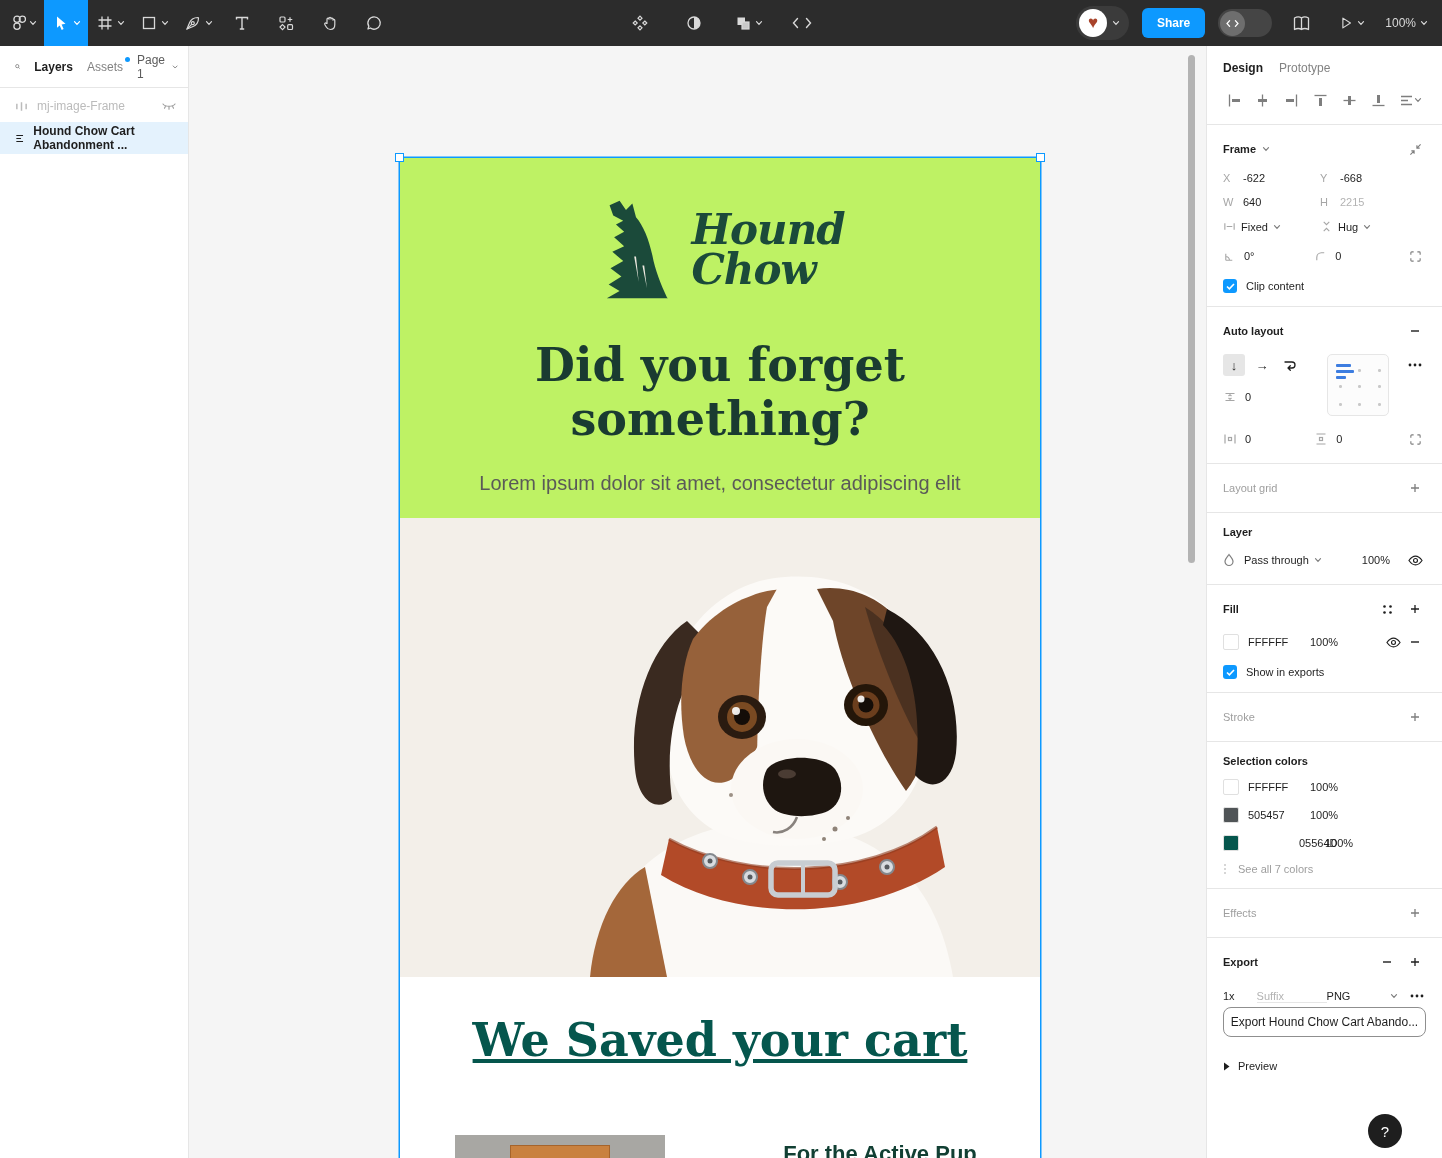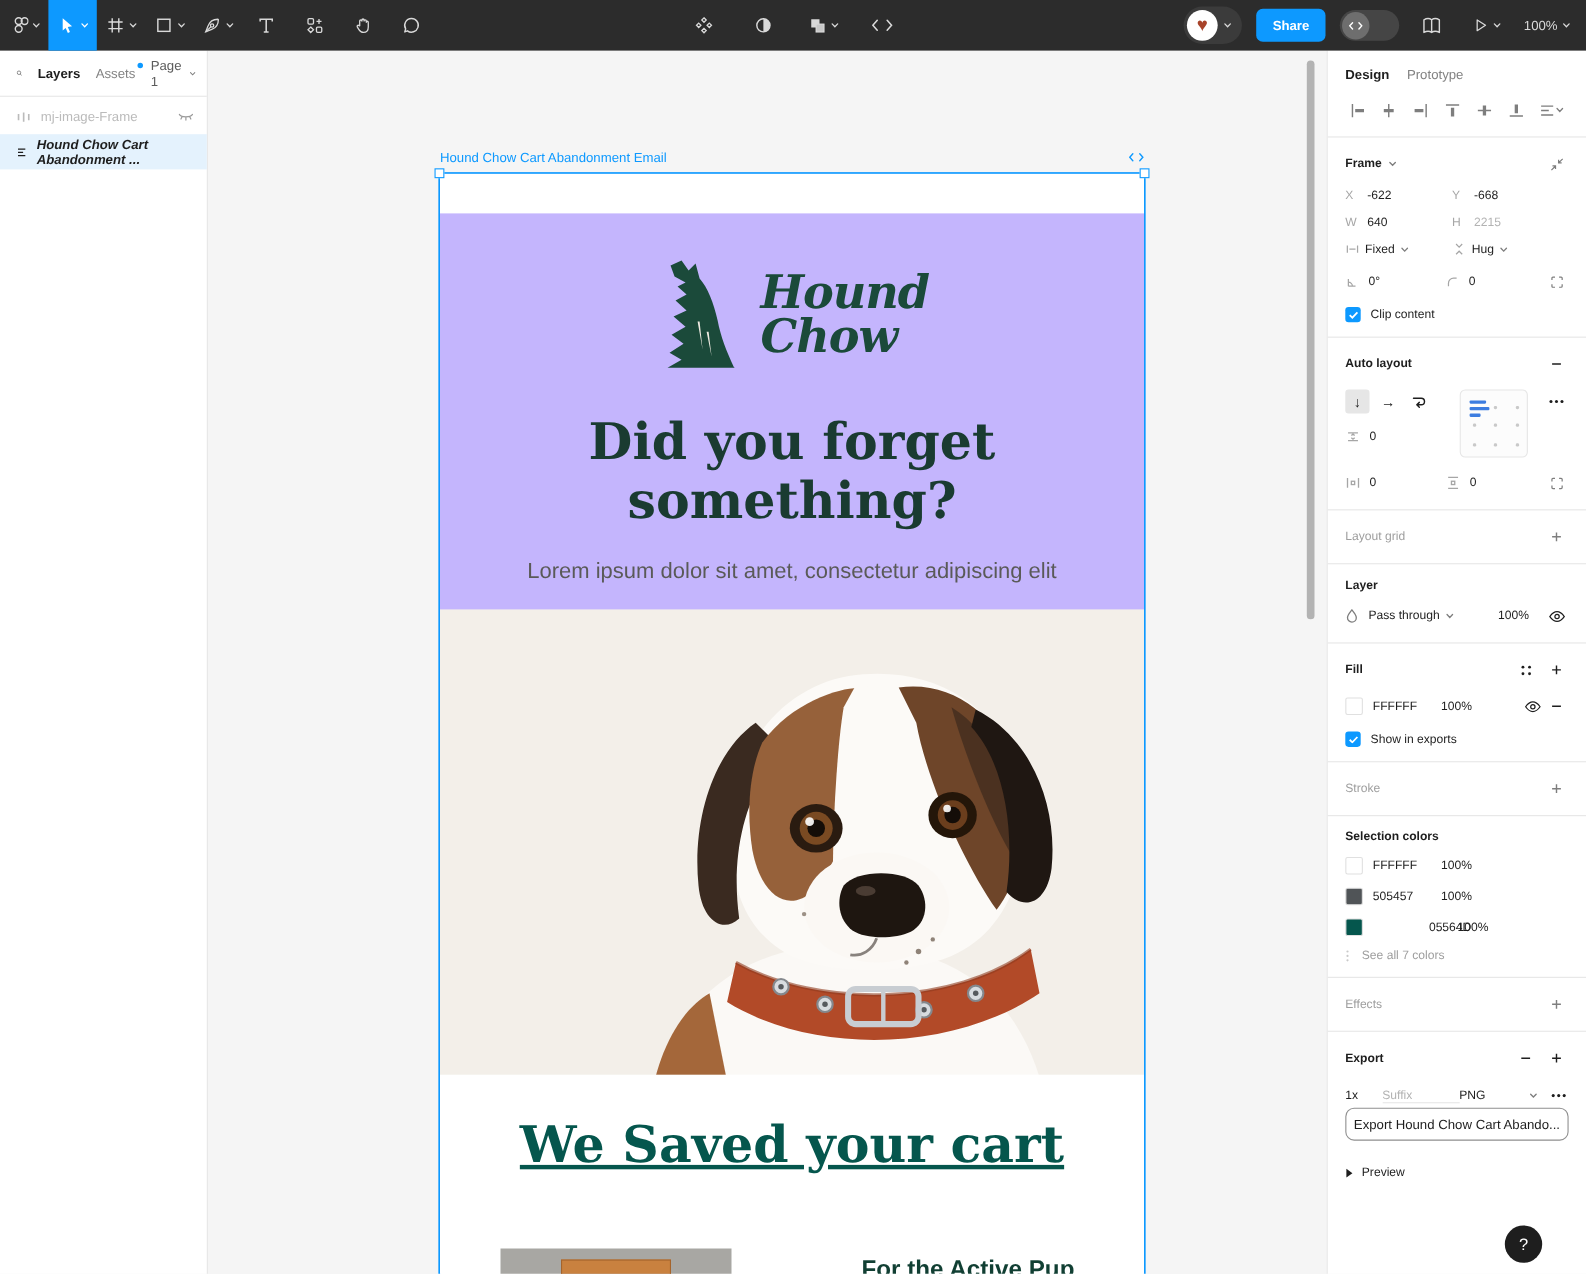--- a/index.html
+++ b/index.html
@@ -39,35 +39,35 @@
     border-bottom:1px solid #E6E6E6; font-size:12px; gap:14px; }
   .sb-tab { color:#1E1E1E; font-weight:bold; cursor:pointer; position:relative; }
   .sb-tab.dim { color:#828282; font-weight:normal; }
   .sb-dot { position:absolute; top:-3px; right:-7px; width:5px; height:5px; border-radius:50%;
     background:#0D99FF; }
   .sb-page { margin-left:auto; color:#5c5c5c; display:flex; align-items:center; gap:5px;
     cursor:pointer; }
   .layer-row { height:32px; display:flex; align-items:center; gap:9px; padding:0 12px 0 15px;
     font-size:12px; cursor:pointer; margin-top:2px;justify-content:flex-end; }
   .layer-row.hidden-layer { color:#BBBBBB; }
-  .layer-row.selected { background:#E4F2FD; color:#1E1E1E; font-weight:bold; margin-top:0;font-style:italic; }
+  .layer-row.selected { background:#E4F2FD; color:#1E1E1E; font-weight:bold; margin-top:0; }
   .layer-eye { margin-left:auto; }
 
   
   .canvas { position:absolute; top:46px; left:235px; width:971px; bottom:0;
     background:#F5F5F5; overflow:hidden; }
   .frame-title-row { position:absolute; left:165px; top:90px; width:640px; display:flex;
     justify-content:space-between; align-items:center; color:#0D99FF; font-size:12px; }
   .frame-title { cursor:pointer; }
   .email-frame { position:absolute; left:165px; top:112px; width:640px; height:1001px;
     background:#fff; box-shadow:0 0 0 1.5px #0D99FF; cursor:default; }
   .handle { position:absolute; width:9px; height:9px; background:#fff;
     border:1.5px solid #0D99FF; }
-  .email-beige { position:absolute; top:0; left:0; right:0; height:819px; background:#c4b5fd;
-    overflow:hidden;margin-top:36px; }
+  .email-beige { position:absolute; top:0; left:0; right:0; height:819px; background:#bef264;
+    overflow:hidden; }
   .logo-row { position:absolute; top:40px; left:0; right:0; display:flex;
     justify-content:center; align-items:center; gap:14px; }
   .brand-text { font-family:"DejaVu Serif", serif; font-style:italic; font-weight:bold;
     font-size:42px; line-height:0.95; color:#1B4A3A; letter-spacing:-1px; }
   .headline { position:absolute; top:180px; left:70px; right:70px; text-align:center;
     font-family:"DejaVu Serif", serif; font-weight:bold; font-size:46px; line-height:1.18;
     color:#1A3B31; }
   .subtitle { position:absolute; top:314px; left:0; right:0; text-align:center; font-size:20px;
     color:#5A5A58; }
   .photo { position:absolute; top:360px; left:0; right:0; height:459px; background:#F3EFE9; }
@@ -317,28 +317,20 @@
     <svg width="13" height="13" viewBox="0 0 14 14">
       <g stroke="#1E1E1E" stroke-width="1.6">
           <path d="M2 2.5 h10 M2 7 h7 M2 11.5 h10"></path>
         </g>
     </svg>
     <span>Hound Chow Cart Abandonment ...</span>
   </div>
 </div>
 
 <div class="canvas">
-  <div class="frame-title-row">
-    <span class="frame-title">Hound Chow Cart Abandonment Email</span>
-    <svg width="14" height="10" viewBox="0 0 20 14">
-      <g stroke="#0D99FF" stroke-width="1.8" fill="none" stroke-linecap="round">
-        <path d="M5.5 2.5 L1.5 7 L5.5 11.5 M14.5 2.5 L18.5 7 L14.5 11.5"></path>
-      </g>
-    </svg>
-  </div>
 
   <div class="email-frame">
     <div class="email-beige">
       <div class="logo-row">
         <svg width="82" height="104" viewBox="0 0 90 110">
           <path fill="#1B4A3A" d="M16 6 L27 1 L34 11 L41 4 L45 19 C53 28 59 43 63 61 C66 77 72 92 79 107 L80 108 L13 108 L27 100 L15 93 L29 84 L17 75 L31 67 L19 57 L32 51 L21 41 L32 35 L23 27 L31 23 L20 17 Z"></path>
           <path fill="#EDE9E0" d="M43 62 L48 90 L45 62 Z M52 72 L57 97 L54 72 Z"></path>
         </svg>
         <div class="brand-text">
           <div>Hound</div>

